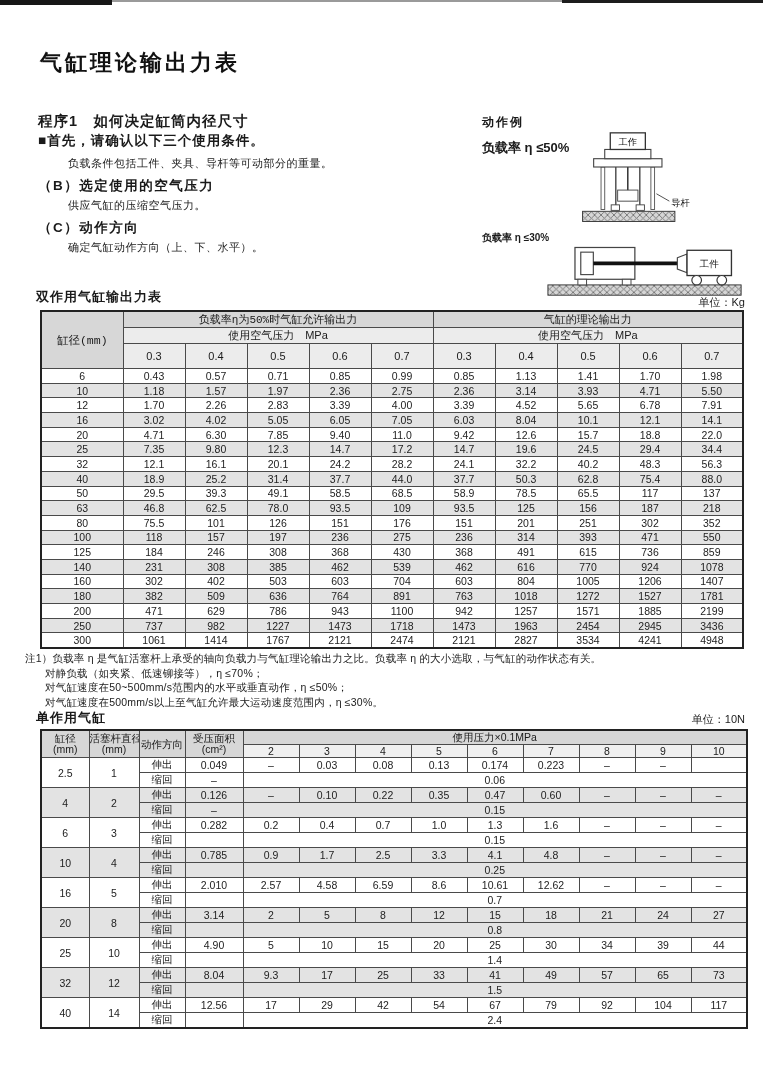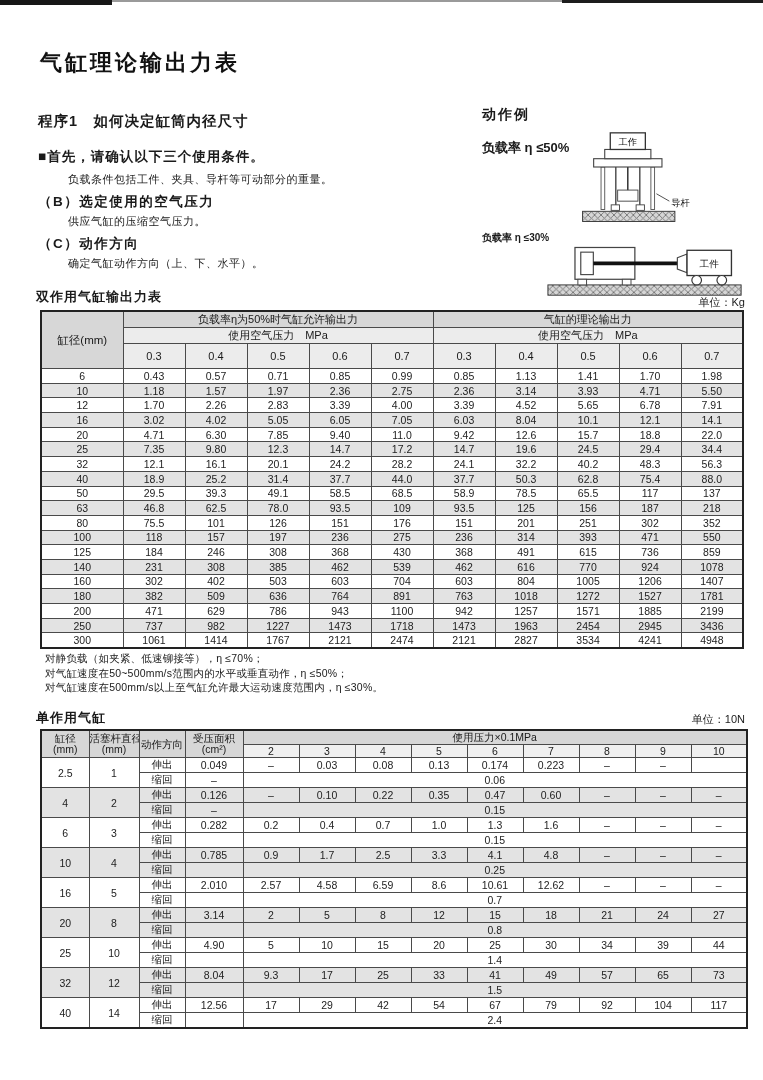--- a/index.html
+++ b/index.html
@@ -7,44 +7,44 @@
   .abs{position:absolute;}
   
   .topbar{position:absolute;top:0;left:0;width:763px;height:6px;}
   .topbar .seg1{position:absolute;top:0;left:0;width:112px;height:5px;background:#161616;}
   .topbar .seg2{position:absolute;top:0;left:112px;width:450px;height:2px;background:#9a9a9a;}
   .topbar .seg3{position:absolute;top:0;left:562px;width:201px;height:3px;background:#1d1d1d;}
   
   .page-title{left:40px;top:48px;font-size:22px;font-weight:bold;letter-spacing:3px;color:#111;}
   
   .proc{left:38px;top:112px;width:440px;}
-  .proc-heading{font-size:14.5px;font-weight:bold;letter-spacing:1px;margin-bottom:17px;}
+  .proc-heading{font-size:14.5px;font-weight:bold;letter-spacing:1px;margin-bottom:1px;}
   .proc-intro{font-size:13.5px;font-weight:bold;margin-bottom:6px;letter-spacing:1px;}
   .proc-item-label{font-size:13.5px;font-weight:600;letter-spacing:1.5px;margin-top:5px;}
   .proc-item-desc{font-size:11px;padding-left:30px;margin:3px 0 6px 0;letter-spacing:0.5px;}
   .proc-conclusion{font-size:11.5px;font-weight:600;margin-top:6px;letter-spacing:0.5px;}
   
-  .ex-heading{left:482px;top:106px;font-size:14px;font-weight:bold;letter-spacing:2px;}
+  .ex-heading{left:482px;top:114px;font-size:12px;font-weight:bold;letter-spacing:2px;}
   .ex-case1{left:482px;top:139px;font-size:13px;font-weight:600;}
   .ex-case2{left:482px;top:231px;font-size:10px;font-weight:600;}
   .diag1{left:570px;top:131px;}
   .diag2{left:546px;top:240px;}
   svg text{font-family:"Liberation Sans","DejaVu Sans",sans-serif;}
   
   .t1-title{left:36px;top:288px;font-size:13px;font-weight:bold;letter-spacing:1px;}
   .t1-unit{left:600px;top:295px;width:145px;text-align:right;font-size:11px;}
   .t2-title{left:36px;top:709px;font-size:13px;font-weight:bold;letter-spacing:1px;}
   .t2-unit{left:600px;top:712px;width:145px;text-align:right;font-size:11px;}
   
   table{border-collapse:collapse;table-layout:fixed;background:#fff;}
   td,th{border:1px solid #4a4a4a;padding:0;text-align:center;vertical-align:middle;font-weight:normal;overflow:hidden;white-space:nowrap;}
   .t1{position:absolute;left:40px;top:310px;width:704px;border:2px solid #222;}
   .t1 th{font-size:11px;}
   .t1 td{font-size:10.5px;height:13.7px;color:#222;}
-  .t1 thead .gh th{height:13px;background:#d7d7d7;}
+  .t1 thead .gh th{height:13px;background:#d7d7d7;font-family:Liberation Mono, monospace;}
   .t1 thead .ph th{height:13px;background:#ececec;}
   .t1 thead .pv th{height:24px;background:#ececec;}
   .t1 th.boreh{background:#d7d7d7;font-size:11.5px;}
   .t1 tbody tr.shade td{background:#e3e3e3;}
   .t2{position:absolute;left:40px;top:729px;width:706px;border:2px solid #222;}
   .t2 th{font-size:10.5px;line-height:11px;margin-top:16px;}
   .t2 td{font-size:10.5px;height:13.5px;color:#222;}
   .t2 thead th{background:#d7d7d7;}
   .t2 thead .pnum th{background:#f0f0f0;height:12px;}
   .t2 thead .top th{height:13px;}
@@ -407,20 +407,21 @@
         <td>2121</td>
         <td>2827</td>
         <td>3534</td>
         <td>4241</td>
         <td>4948</td>
       </tr>
     </tbody>
 </table>
 
 <div class="abs notes">
+  <div>注1）负载率 η 是气缸活塞杆上承受的轴向负载力与气缸理论输出力之比。负载率 η 的大小选取，与气缸的动作状态有关。</div>
   <div class="indent">对静负载（如夹紧、低速铆接等），η ≤70%；</div>
   <div class="indent">对气缸速度在50~500mm/s范围内的水平或垂直动作，η ≤50%；</div>
   <div class="indent">对气缸速度在500mm/s以上至气缸允许最大运动速度范围内，η ≤30%。</div>
 </div>
 
 <div class="abs t2-title">单作用气缸</div>
 <div class="abs t2-unit">单位：10N</div>
 
 <table class="t2">
   <colgroup>

